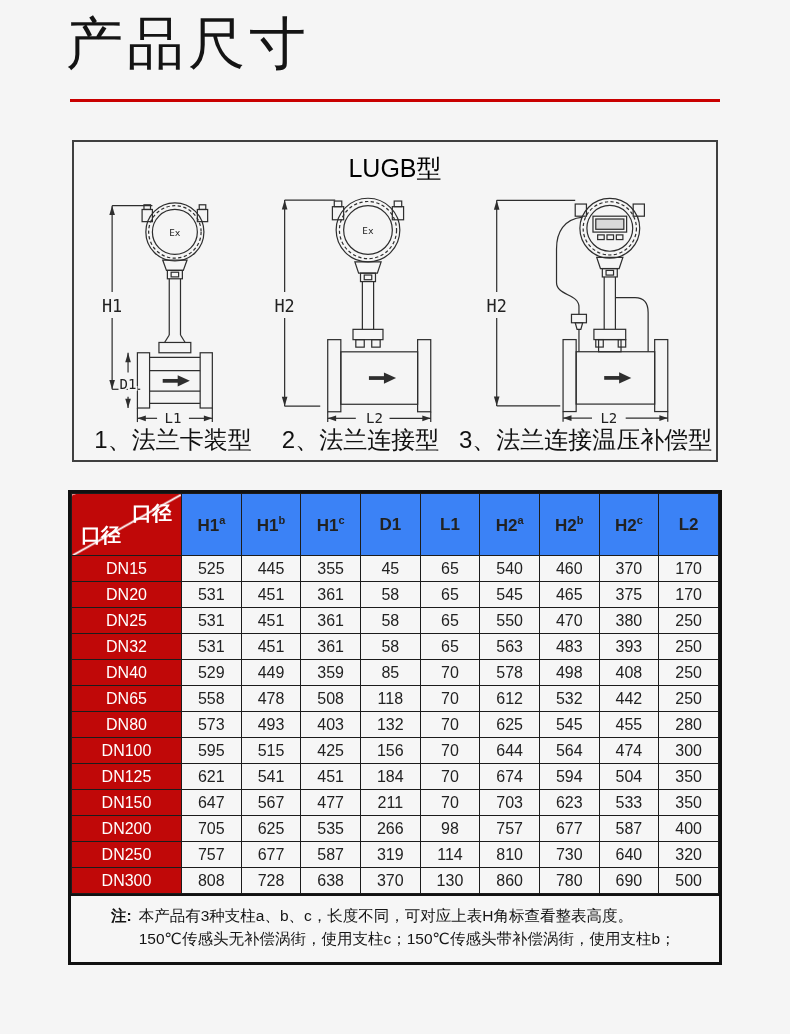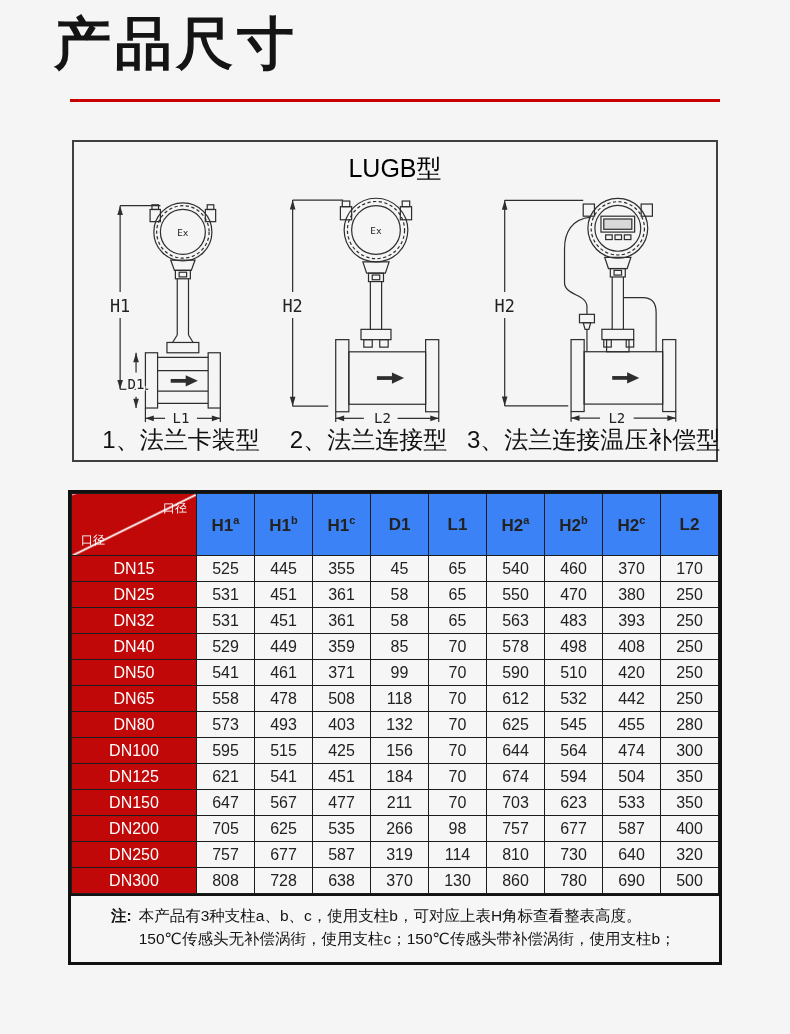--- a/index.html
+++ b/index.html
@@ -6,53 +6,53 @@
   * { box-sizing:border-box; }
   html,body { margin:0; padding:0; }
   body {
     width:790px; height:1034px; background:var(--bg);
     font-family:"Liberation Sans","DejaVu Sans",sans-serif; color:var(--ink);
   }
   .page { position:relative; width:790px; height:1034px; overflow:hidden; background:var(--bg); }
 
   
   .page-title {
-    position:absolute; left:54px; top:6px; margin:0;
-    font-size:57px; font-weight:700; letter-spacing:4px; color:#141414;
+    position:absolute; left:66px; top:6px; margin:0;
+    font-size:57px; font-weight:400; letter-spacing:4px; color:#141414;
   }
   .title-rule { position:absolute; left:70px; top:99px; width:650px; height:3px; background:var(--rule-red); }
 
   
   .diagram-box {
     position:absolute; left:72px; top:140px; width:646px; height:322px;
     border:2px solid #404040; background:var(--bg);
   }
   .diagram-title { text-align:center; font-size:25px; font-weight:500; margin-top:10px; color:#000000; }
-  .figures { display:flex; justify-content:space-between; align-items:flex-start; padding:2px 10px 0 18px; }
+  .figures { display:flex; justify-content:space-between; align-items:flex-start; padding:2px 10px 0 10px; }
   .figure { display:flex; flex-direction:column; align-items:center; }
   .figure .caption { font-size:24px; color:#111; margin-top:1px; white-space:nowrap; }
   .fig text {
     fill:#222; stroke:var(--bg); stroke-width:4px; paint-order:stroke;
     text-anchor:middle; font-family:"DejaVu Sans Mono","Liberation Sans",sans-serif;
   }
   .fig .ex { font-size:10px; stroke-width:0; }
   .fig .dim { font-size:18px; }
   .fig .dim-s { font-size:15px; }
 
   
   .table-wrap {
     position:absolute; left:68px; top:490px; width:654px;
     border:3px solid #111; background:#f6f6f6;
   }
   table { width:100%; border-collapse:collapse; table-layout:fixed; }
   th,td { border:1px solid #1c1c1c; text-align:center; padding:0; }
   thead th { height:62px; font-size:17px; font-weight:600; color:#222; background:#3b82f6; }
   thead th sup { font-size:11px; }
   thead th.corner {
-    width:125px; position:relative; color:#fff; font-weight:400; font-size:12px;
+    width:110px; position:relative; color:#fff; font-weight:700; font-size:20px;
     background-color:var(--red);
     background-image:linear-gradient(to bottom right,
       rgba(0,0,0,0) calc(50% - 1.2px), #ffffff calc(50% - 0.6px),
       #ffffff calc(50% + 0.6px), rgba(0,0,0,0) calc(50% + 1.2px));
   }
   .corner-top { position:absolute; top:6px; right:9px; }
   .corner-bottom { position:absolute; bottom:6px; left:9px; }
   tbody th {
     background:var(--red); color:#fff; font-weight:500; font-size:16px; height:26px;
     border-color:#1c1c1c;
@@ -260,20 +260,32 @@
             <td>445</td>
             <td>355</td>
             <td>45</td>
             <td>65</td>
             <td>540</td>
             <td>460</td>
             <td>370</td>
             <td>170</td>
           </tr>
           <tr>
+            <th>DN20</th>
+            <td>531</td>
+            <td>451</td>
+            <td>361</td>
+            <td>58</td>
+            <td>65</td>
+            <td>545</td>
+            <td>465</td>
+            <td>375</td>
+            <td>170</td>
+          </tr>
+          <tr>
             <th>DN25</th>
             <td>531</td>
             <td>451</td>
             <td>361</td>
             <td>58</td>
             <td>65</td>
             <td>550</td>
             <td>470</td>
             <td>380</td>
             <td>250</td>
@@ -296,32 +308,20 @@
             <td>449</td>
             <td>359</td>
             <td>85</td>
             <td>70</td>
             <td>578</td>
             <td>498</td>
             <td>408</td>
             <td>250</td>
           </tr>
           <tr>
-            <th>DN50</th>
-            <td>541</td>
-            <td>461</td>
-            <td>371</td>
-            <td>99</td>
-            <td>70</td>
-            <td>590</td>
-            <td>510</td>
-            <td>420</td>
-            <td>250</td>
-          </tr>
-          <tr>
             <th>DN65</th>
             <td>558</td>
             <td>478</td>
             <td>508</td>
             <td>118</td>
             <td>70</td>
             <td>612</td>
             <td>532</td>
             <td>442</td>
             <td>250</td>
@@ -408,19 +408,19 @@
             <td>860</td>
             <td>780</td>
             <td>690</td>
             <td>500</td>
           </tr>
         </tbody>
     </table>
     <div class="note">
       <span class="note-label">注:</span>
       <div>
-          <div>本产品有3种支柱a、b、c，使用支柱b，可对应上表H角标查看整表高度。</div>
+          <div>本产品有3种支柱a、b、c，长度不同，可对应上表H角标查看整表高度。</div>
           <div>150℃传感头无补偿涡街，使用支柱c；150℃传感头带补偿涡街，使用支柱b；</div>
         </div>
     </div>
   </div>
 
 </div>
 
 </body></html>

